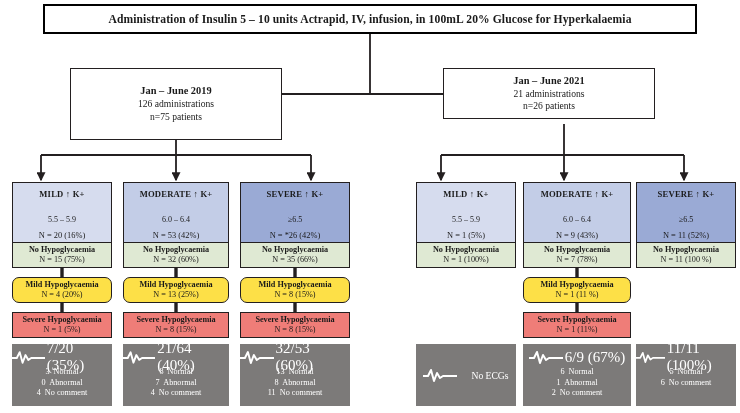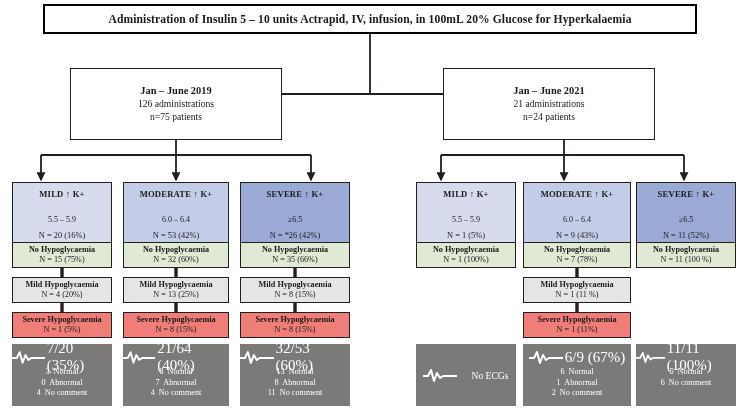--- a/index.html
+++ b/index.html
@@ -25,21 +25,21 @@
   .title-box .t1{font-size:11.6px;letter-spacing:.1px;}
 
   
   .period-box{
     background:#ffffff;border:1.4px solid #231f20;
     display:flex;flex-direction:column;align-items:center;justify-content:center;
   }
   .period-box .t1{font-size:10.4px;margin-bottom:2px;}
   .period-box .t2,.period-box .t3{font-size:9.6px;line-height:12.5px;}
   .p2019{left:70px;top:68px;width:212px;height:72px;}
-  .p2021{left:443px;top:68px;width:212px;height:72px;}
+  .p2021{left:443px;top:68px;width:212px;height:51px;}
 
   
   .sev{
     display:flex;flex-direction:column;align-items:center;justify-content:flex-start;
     padding-top:6px;height:64px;
   }
   .sev .t1{font-size:8.6px;letter-spacing:.2px;}
   .sev .t2{font-size:8px;margin-top:16px;text-align:center;}
   .sev .t3{font-size:8.4px;margin-top:7px;}
   .sev-mild{background:#d6dcee;}
@@ -47,21 +47,21 @@
   .sev-sev{background:#9aaad5;}
 
   
   .out{
     display:flex;flex-direction:column;align-items:center;justify-content:center;
     height:26px;
   }
   .out .t1{font-size:8.2px;}
   .out .t2{font-size:8.2px;line-height:11px;}
   .out-none{background:#dfe9d3;}
-  .out-mild{background:#e5e5e5;}
+  .out-mild{background:#fde047;border-radius:7px;}
   .out-sev{background:#ef7d78;}
 
   
   .ecg{
     position:absolute;box-sizing:border-box;background:#7c7a79;border:none;
     color:#ffffff;
   }
   .ecg-row{display:flex;align-items:center;justify-content:center;gap:2px;height:20px;padding-top:3px;}
   .ecg-frac{font-size:15px;font-weight:normal;color:#fff;}
   .ecg-lines{text-align:center;font-size:8.2px;line-height:10.5px;color:#fff;font-family:Liberation Serif, serif;}
@@ -124,21 +124,21 @@
   </div>
 
   <div class="node period-box p2019">
     <span class="t1">Jan – June 2019</span>
     <span class="t2">126 administrations</span>
     <span class="t3">n=75 patients</span>
   </div>
   <div class="node period-box p2021">
     <span class="t1">Jan – June 2021</span>
     <span class="t2">21 administrations</span>
-    <span class="t3">n=24 patients</span>
+    <span class="t3">n=26 patients</span>
   </div>
 
   <div class="node sev sev-mild" style="left:12px;top:182px;width:100px;">
     <span class="t1">MILD ↑ K+</span>
     <span class="t2">5.5 – 5.9</span>
     <span class="t3">N = 20 (16%)</span>
   </div>
   <div class="node out out-none" style="left:12px;top:242px;width:100px;">
     <span class="t1">No Hypoglycaemia</span>
     <span class="t2">N = 15 (75%)</span>

